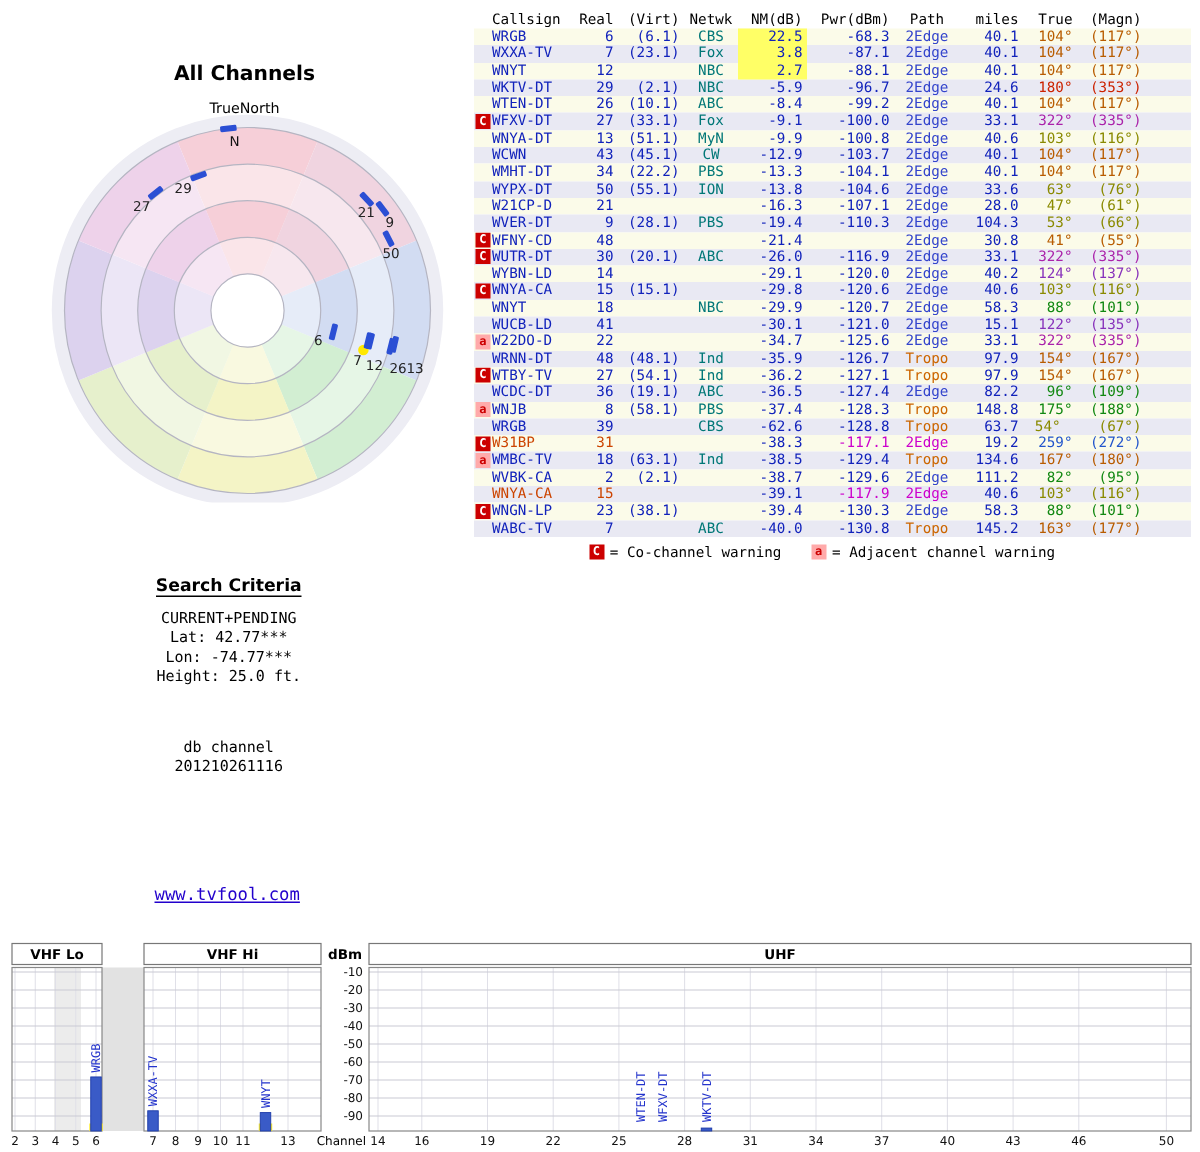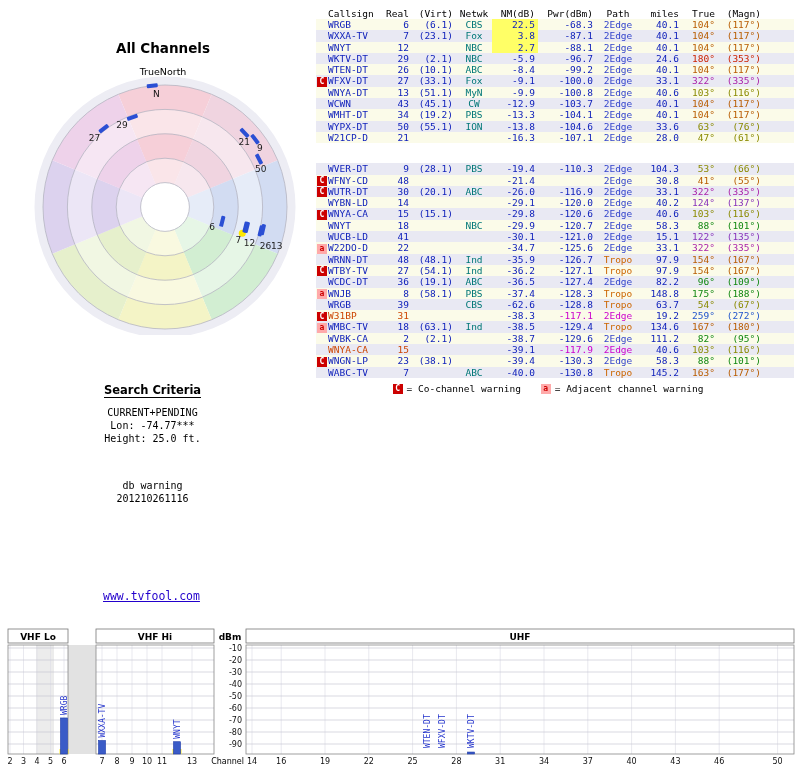--- a/index.html
+++ b/index.html
@@ -205,21 +205,21 @@
         <span class="tc R" style="color: rgb(17, 34, 187);">-103.7</span>
         <span class="tc C" style="color: rgb(51, 68, 204);">2Edge</span>
         <span class="tc R" style="color: rgb(17, 34, 187);">40.1</span>
         <span class="tc R" style="color: rgb(184, 92, 0);">104°</span>
         <span class="tc R" style="color: rgb(184, 92, 0);">(117°)</span>
       </div>
       <div class="trow" style="background: rgb(251, 251, 233);">
         <span class="tc C"></span>
         <span class="tc L" style="color: rgb(17, 34, 187);">WMHT-DT</span>
         <span class="tc R" style="color: rgb(17, 34, 187);">34</span>
-        <span class="tc R" style="color: rgb(17, 34, 187);">(19.2)</span>
+        <span class="tc R" style="color: rgb(17, 34, 187);">(22.2)</span>
         <span class="tc C" style="color: rgb(0, 119, 119);">PBS</span>
         <span class="tc R" style="color: rgb(17, 34, 187);">-13.3</span>
         <span class="tc R" style="color: rgb(17, 34, 187);">-104.1</span>
         <span class="tc C" style="color: rgb(51, 68, 204);">2Edge</span>
         <span class="tc R" style="color: rgb(17, 34, 187);">40.1</span>
         <span class="tc R" style="color: rgb(184, 92, 0);">104°</span>
         <span class="tc R" style="color: rgb(184, 92, 0);">(117°)</span>
       </div>
       <div class="trow" style="background: rgb(233, 233, 243);">
         <span class="tc C"></span>
@@ -240,21 +240,21 @@
         <span class="tc R" style="color: rgb(17, 34, 187);">21</span>
         <span class="tc R" style="color: rgb(17, 34, 187);"></span>
         <span class="tc C" style="color: rgb(0, 119, 119);"></span>
         <span class="tc R" style="color: rgb(17, 34, 187);">-16.3</span>
         <span class="tc R" style="color: rgb(17, 34, 187);">-107.1</span>
         <span class="tc C" style="color: rgb(51, 68, 204);">2Edge</span>
         <span class="tc R" style="color: rgb(17, 34, 187);">28.0</span>
         <span class="tc R" style="color: rgb(138, 138, 0);">47°</span>
         <span class="tc R" style="color: rgb(138, 138, 0);">(61°)</span>
       </div>
-      <div class="trow" style="background: rgb(233, 233, 243); margin-top: 20px;">
+      <div class="trow" style="background: rgb(233, 233, 243);">
         <span class="tc C"></span>
         <span class="tc L" style="color: rgb(17, 34, 187);">WVER-DT</span>
         <span class="tc R" style="color: rgb(17, 34, 187);">9</span>
         <span class="tc R" style="color: rgb(17, 34, 187);">(28.1)</span>
         <span class="tc C" style="color: rgb(0, 119, 119);">PBS</span>
         <span class="tc R" style="color: rgb(17, 34, 187);">-19.4</span>
         <span class="tc R" style="color: rgb(17, 34, 187);">-110.3</span>
         <span class="tc C" style="color: rgb(51, 68, 204);">2Edge</span>
         <span class="tc R" style="color: rgb(17, 34, 187);">104.3</span>
         <span class="tc R" style="color: rgb(138, 138, 0);">53°</span>
@@ -406,21 +406,21 @@
       <div class="trow" style="background: rgb(233, 233, 243);">
         <span class="tc C"></span>
         <span class="tc L" style="color: rgb(17, 34, 187);">WRGB</span>
         <span class="tc R" style="color: rgb(17, 34, 187);">39</span>
         <span class="tc R" style="color: rgb(17, 34, 187);"></span>
         <span class="tc C" style="color: rgb(0, 119, 119);">CBS</span>
         <span class="tc R" style="color: rgb(17, 34, 187);">-62.6</span>
         <span class="tc R" style="color: rgb(17, 34, 187);">-128.8</span>
         <span class="tc C" style="color: rgb(204, 102, 0);">Tropo</span>
         <span class="tc R" style="color: rgb(17, 34, 187);">63.7</span>
-        <span class="tc R" style="color: rgb(138, 138, 0);">54°</span>
+        <span class="tc R" style="color: rgb(138, 138, 0); text-align: center;">54°</span>
         <span class="tc R" style="color: rgb(138, 138, 0);">(67°)</span>
       </div>
       <div class="trow" style="background: rgb(251, 251, 233);">
         <span class="tc C"><span class="rbox" style="background: rgb(204, 0, 0); color: rgb(255, 255, 255);">C</span></span>
         <span class="tc L" style="color: rgb(204, 68, 0);">W31BP</span>
         <span class="tc R" style="color: rgb(204, 68, 0);">31</span>
         <span class="tc R" style="color: rgb(204, 68, 0);"></span>
         <span class="tc C" style="color: rgb(0, 119, 119);"></span>
         <span class="tc R" style="color: rgb(17, 34, 187);">-38.3</span>
         <span class="tc R" style="color: rgb(204, 0, 204);">-117.1</span>
@@ -497,23 +497,24 @@
     </div>
   <div id="legend">
     <span class="wbox" id="legend-c-box" style="background: rgb(204, 0, 0); color: rgb(255, 255, 255);">C</span><span class="txt">= Co-channel warning</span>
     <span class="wbox" id="legend-a-box" style="background: rgb(255, 170, 170); color: rgb(204, 0, 0);">a</span><span class="txt">= Adjacent channel warning</span>
   </div>
 </div>
 
 <div id="search-block">
   <div><span id="search-title">Search Criteria</span></div>
   <div class="srch-line">CURRENT+PENDING</div>
+  <div class="srch-line">Lat: 42.77***</div>
   <div class="srch-line">Lon: -74.77***</div>
   <div class="srch-line">Height: 25.0 ft.</div>
-  <div class="srch-line" id="datecode-label">db warning</div>
+  <div class="srch-line" id="datecode-label">db channel</div>
   <div class="srch-line">201210261116</div>
 </div>
 
 <a id="site-link" href="#">www.tvfool.com</a>
 
 <svg id="band-chart" width="800" height="145" viewBox="0 0 800 145">
   <g id="chart-gfx">
       <rect x="36" y="22" width="18" height="109" fill="#ececec"></rect>
       <rect x="68" y="22" width="28" height="109" fill="#e2e2e2"></rect>
       <line x1="10" y1="22" x2="10" y2="131" stroke="#e0e0e8" stroke-width="0.7"></line>

